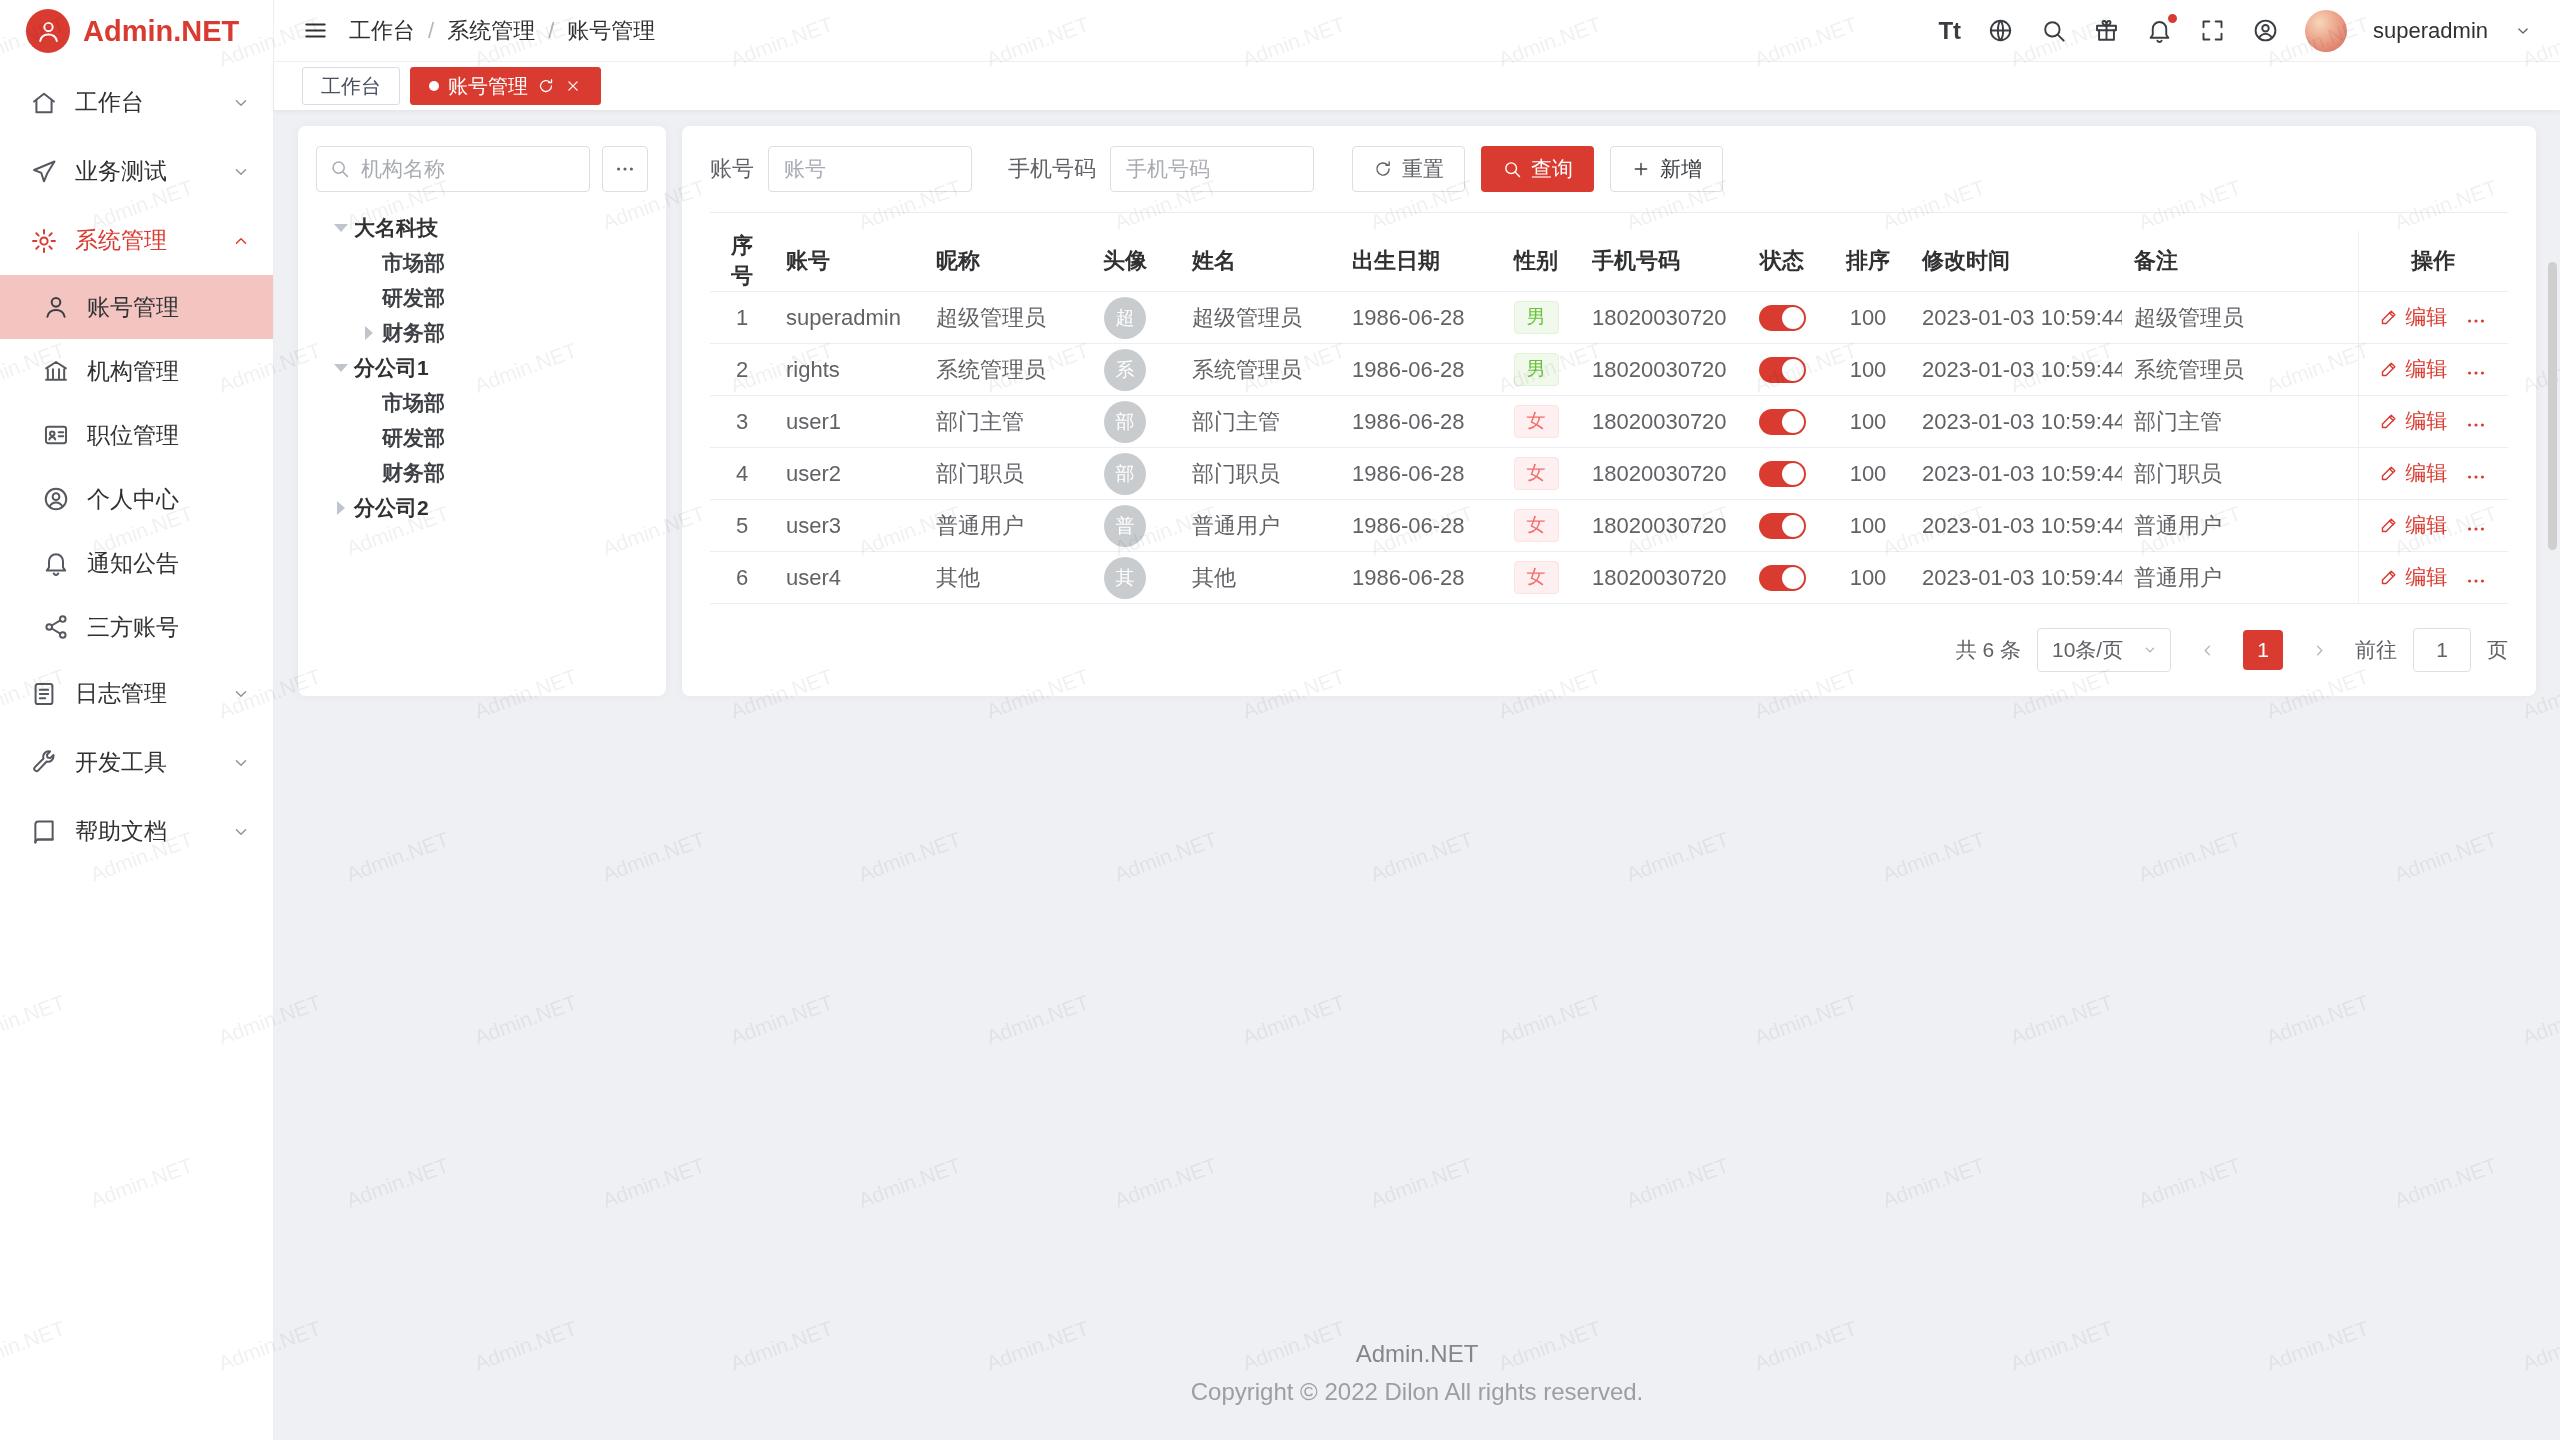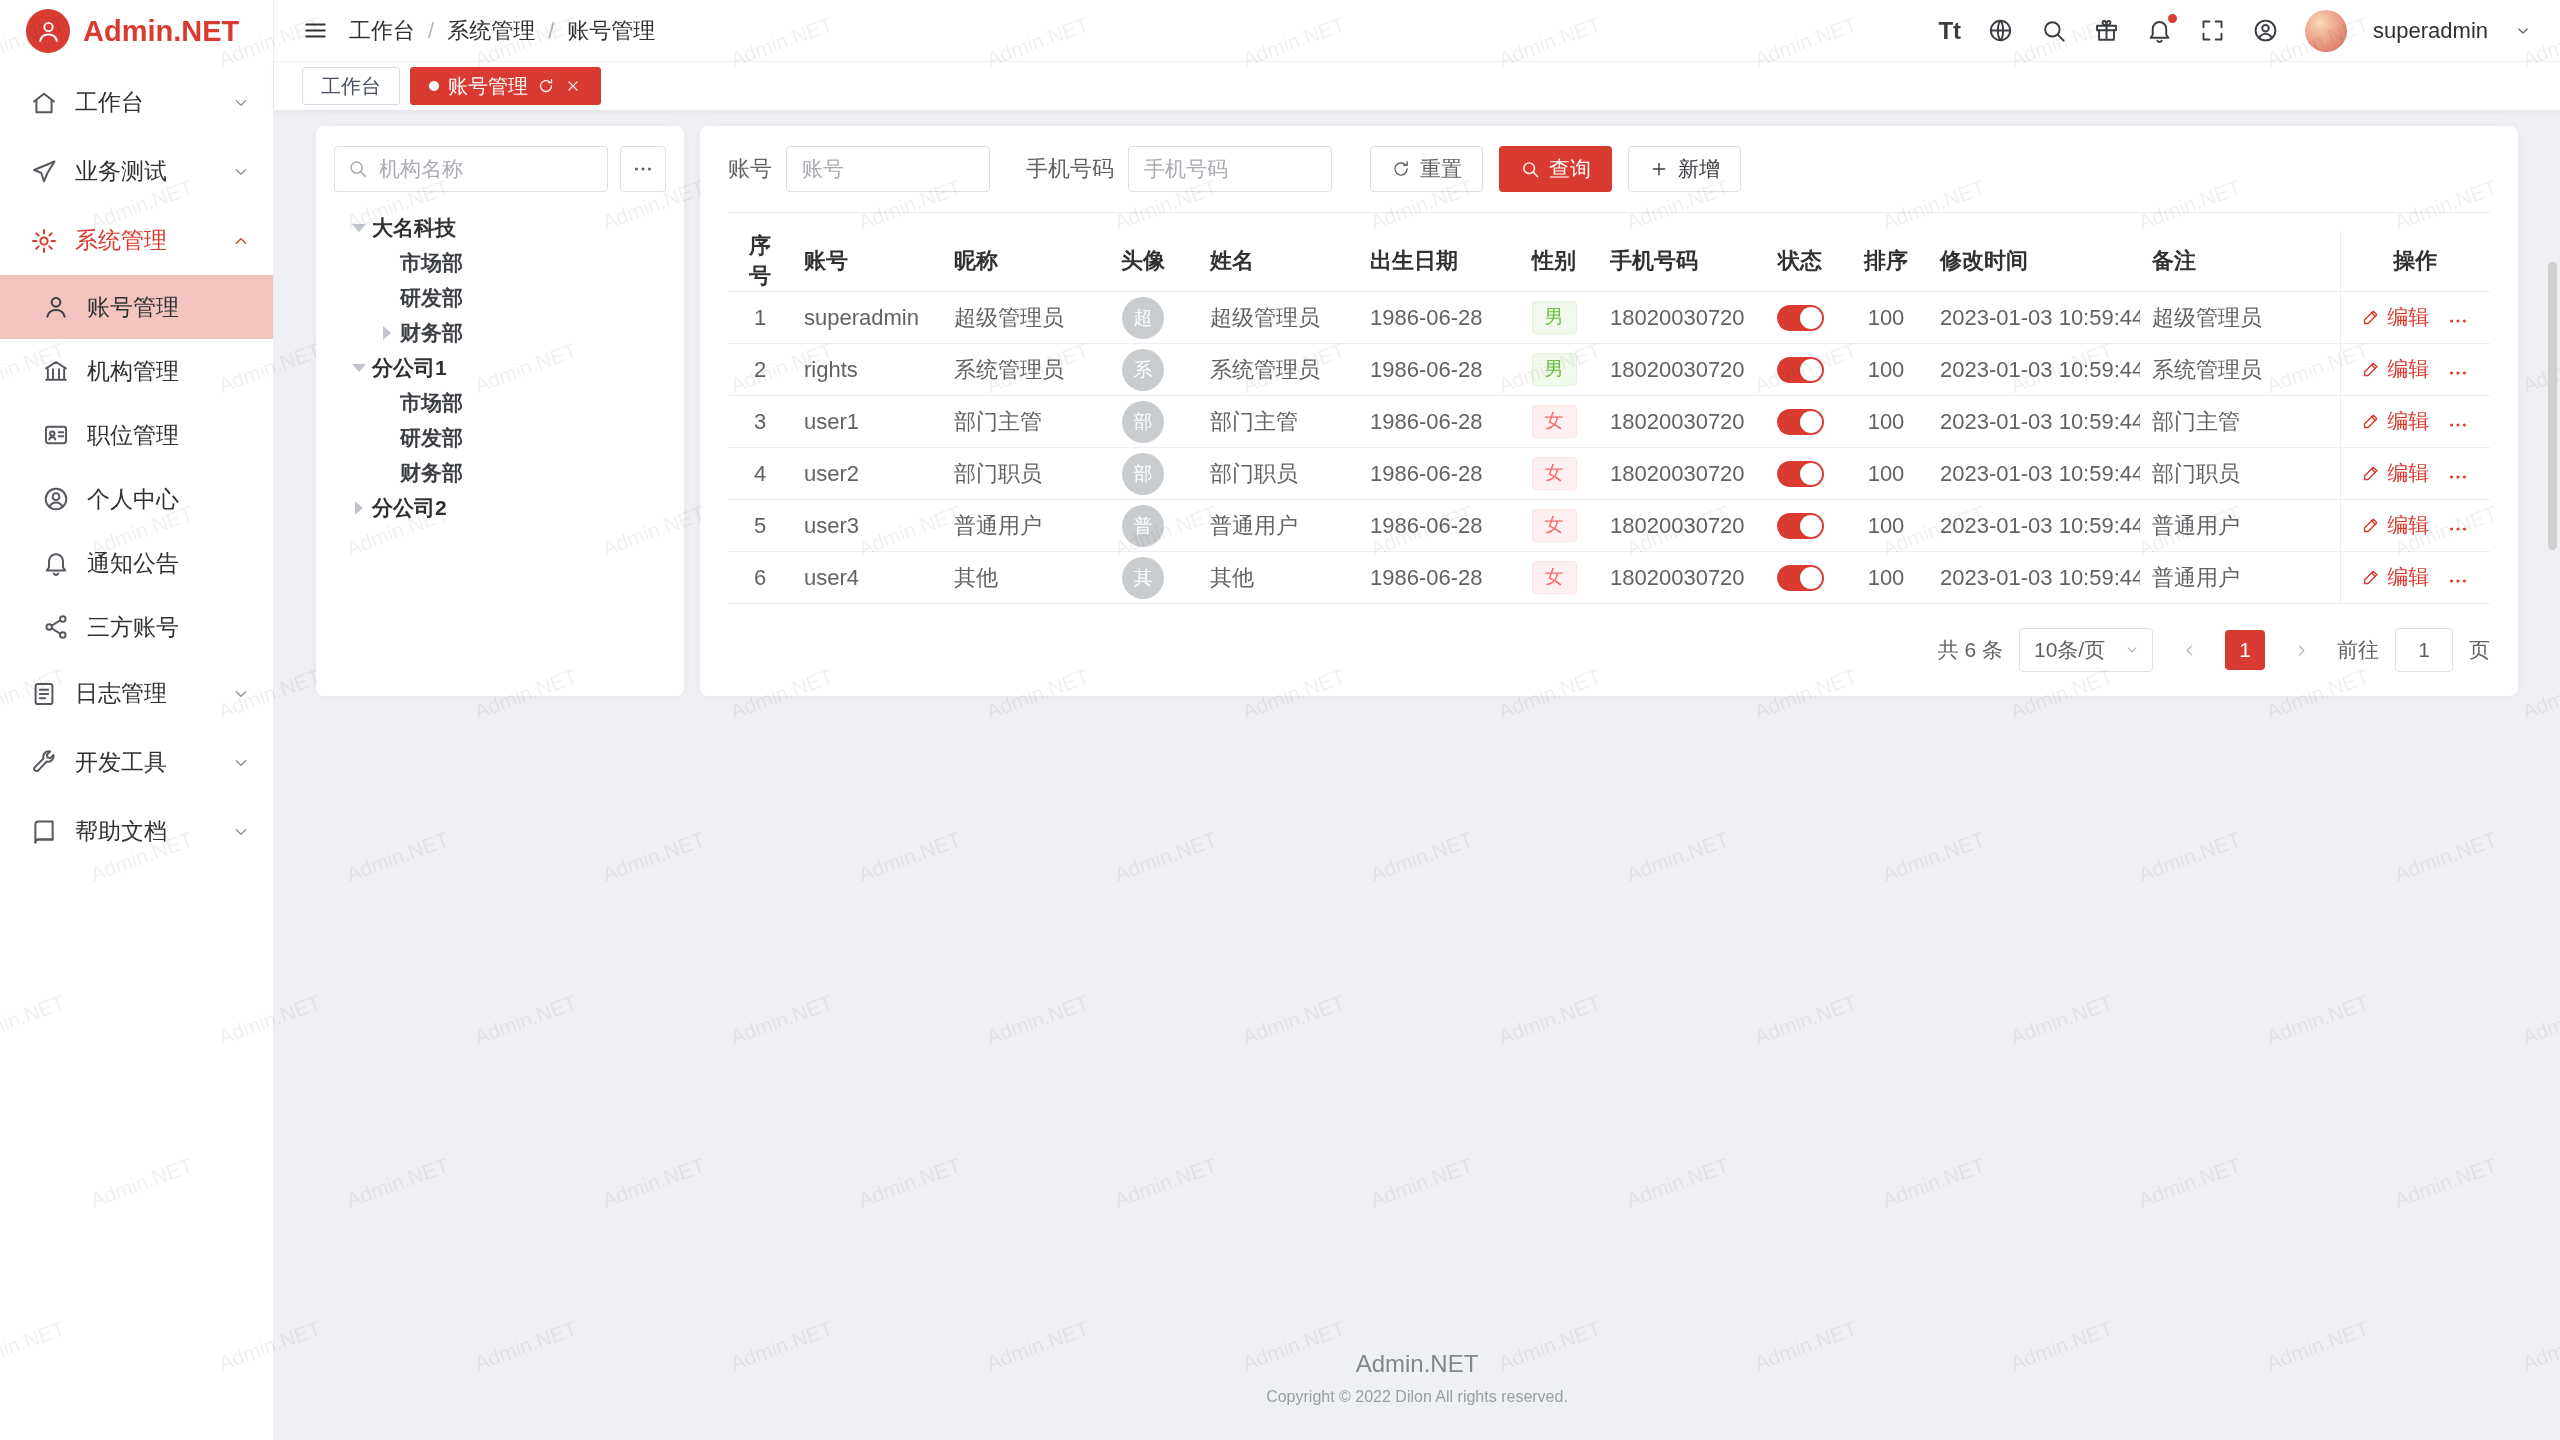--- a/index.html
+++ b/index.html
@@ -47,21 +47,21 @@
 
   .tabbar { height: 48px; min-height: 48px; background: #fff; display: flex; align-items: center; gap: 10px; padding: 0 28px; box-shadow: 0 2px 5px rgba(0,0,0,0.05); position: relative; z-index: 1; }
   .tab { height: 38px; display: inline-flex; align-items: center; gap: 9px; padding: 0 18px; border: 1px solid #d8dce5; border-radius: 3px; background: #fff; color: #495060; font-size: 20px; cursor: pointer; }
   .tab.active { background: var(--primary); border-color: var(--primary); color: #fff; }
   .tab-dot { width: 10px; height: 10px; border-radius: 50%; background: #fff; }
   .tab-icon { width: 18px; height: 18px; display: flex; cursor: pointer; }
   .tab-icon svg { width: 100%; height: 100%; }
 
   
   .page-body { flex: 1; display: flex; flex-direction: column; overflow: hidden; }
-  .content { display: flex; gap: 16px; padding: 16px 42px 0; align-items: stretch; }
+  .content { display: flex; gap: 16px; padding: 16px 24px 0; align-items: stretch; }
   .card { background: #fff; border-radius: 8px; box-shadow: 0 0 12px rgba(0,0,0,0.04); }
 
   .tree-card { width: 368px; min-width: 368px; padding: 20px 18px; }
   .tree-search-row { display: flex; gap: 12px; margin-bottom: 18px; }
   .search-wrap { position: relative; flex: 1; }
   .search-wrap .sicon { position: absolute; left: 13px; top: 12px; width: 21px; height: 21px; color: #a8abb2; display: flex; }
   .search-wrap .sicon svg { width: 100%; height: 100%; }
   .tree-search-input { width: 100%; height: 46px; border: 1px solid #dcdfe6; border-radius: 4px; padding: 0 12px 0 44px; font-size: 21px; color: #303133; outline: none; font-family: inherit; }
   .tree-search-input::placeholder { color: #a8abb2; }
   .more-box { width: 46px; height: 46px; border: 1px solid #dcdfe6; border-radius: 4px; display: flex; align-items: center; justify-content: center; color: #606266; cursor: pointer; }
@@ -108,21 +108,21 @@
   .page-size-select { height: 44px; min-width: 134px; border: 1px solid #dcdfe6; border-radius: 4px; display: inline-flex; align-items: center; justify-content: space-between; padding: 0 12px 0 14px; gap: 10px; cursor: pointer; }
   .pg-chev { width: 16px; height: 16px; color: #a8abb2; display: flex; }
   .pg-chev svg { width: 100%; height: 100%; }
   .page-btn { width: 40px; height: 40px; display: inline-flex; align-items: center; justify-content: center; color: #b2b5bc; cursor: pointer; }
   .page-btn svg { width: 19px; height: 19px; }
   .page-number { width: 40px; height: 40px; border-radius: 4px; background: var(--primary); color: #fff; display: inline-flex; align-items: center; justify-content: center; cursor: pointer; }
   .goto-input { width: 58px; height: 44px; border: 1px solid #dcdfe6; border-radius: 4px; text-align: center; font-size: 21px; color: #606266; outline: none; font-family: inherit; }
 
   .footer { margin-top: auto; padding: 28px 0 34px; text-align: center; }
   .footer-title { font-size: 24px; color: #83878d; margin-bottom: 10px; }
-  .footer-copy { font-size: 16px; color: #9a9ea5; }
+  .footer-copy { font-size: 24px; color: #9a9ea5; }
 
   
   .watermark { position: fixed; inset: 0; pointer-events: none; z-index: 50; overflow: hidden; }
   .wm-text { position: absolute; white-space: nowrap; transform: rotate(-20deg); color: rgba(0,0,0,0.06); font-size: 21px; }
 
   .scrollbar-thumb { position: fixed; right: 3px; top: 262px; width: 9px; height: 288px; border-radius: 5px; background: #cfcfcf; z-index: 60; cursor: pointer; }
 </style>
 </head>
 <body>
 

